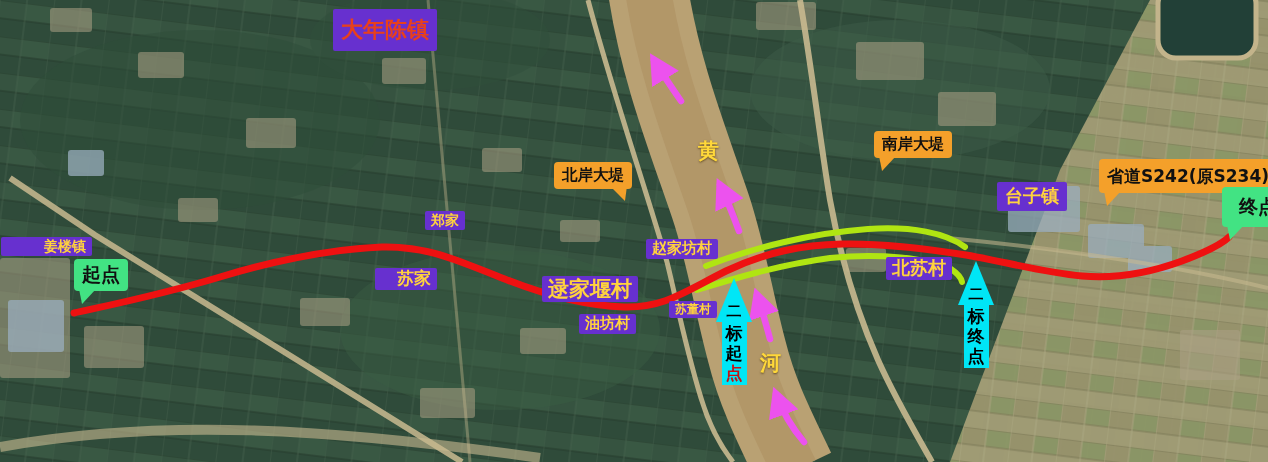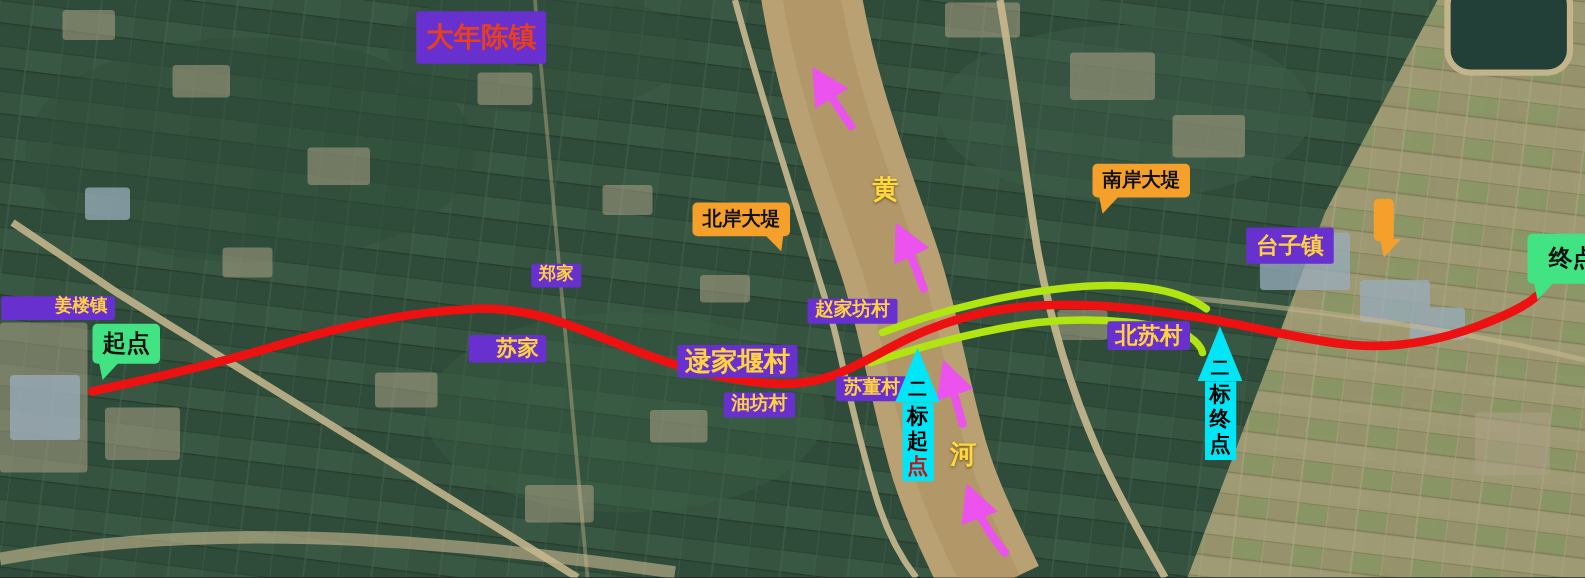--- a/index.html
+++ b/index.html
@@ -3,21 +3,21 @@
 <meta charset="utf-8">
 <style>
   html,body{margin:0;padding:0;background:#222;}
   .stage{position:relative;width:1268px;height:462px;overflow:hidden;
          font-family:"DejaVu Sans",sans-serif;}
   .stage svg{position:absolute;left:0;top:0;}
 
   
   .lbl{position:absolute;display:flex;align-items:center;justify-content:center;
        font-weight:bold;white-space:nowrap;line-height:1.05;}
-  .purple{background:#6730cf;color:#ffd23e;border-radius:2px;padding:2px 6px;font-family:Liberation Serif, serif;}
+  .purple{background:#6730cf;color:#ffd23e;border-radius:2px;padding:2px 6px;}
   .purple.big-red{color:#e8401c;}
   .bubble{position:absolute;display:flex;align-items:center;justify-content:center;
           font-weight:bold;color:#111;border-radius:4px;padding:3px 8px;white-space:nowrap;}
   .orange{background:#f4a02a;margin-left:12px;}
   .green{background:#42e383;}
   .tail{position:absolute;width:17px;height:15px;}
   .tail.tl{left:5px;bottom:-13px;clip-path:polygon(0 0,100% 0,18% 100%);}
   .tail.tr{right:5px;bottom:-12px;clip-path:polygon(0 0,100% 0,88% 100%);}
   .orange .tail{background:#f4a02a;}
   .green .tail{background:#42e383;}
@@ -132,33 +132,34 @@
     </g>
   </svg>
 
   <div class="lbl purple big-red" style="left:333px;top:9px;width:92px;height:38px;font-size:22px;">大年陈镇</div>
   <div class="lbl purple" style="left:1px;top:237px;font-size:14px;padding-left:43px;">姜楼镇</div>
   <div class="lbl purple" style="left:425px;top:211px;font-size:14px;">郑家</div>
   <div class="lbl purple" style="left:375px;top:268px;font-size:17px;padding-left:22px;">苏家</div>
   <div class="lbl purple" style="left:542px;top:276px;font-size:21px;">逯家堰村</div>
   <div class="lbl purple" style="left:579px;top:314px;font-size:15px;">油坊村</div>
   <div class="lbl purple" style="left:646px;top:239px;font-size:15px;">赵家坊村</div>
-  <div class="lbl purple" style="left:669px;top:301px;font-size:15px;">苏董村</div>
+  <div class="lbl purple" style="left:669px;top:301px;font-size:12px;">苏董村</div>
   <div class="lbl purple" style="left:886px;top:257px;font-size:18px;text-align:right;">北苏村</div>
   <div class="lbl purple" style="left:976px;top:182px;font-size:18px;padding:5px 8px;margin-left:21px;">台子镇</div>
 
   <div class="bubble orange" style="left:542px;top:162px;font-size:15.5px;">
     <span>北岸大堤</span>
     <span class="tail tr"></span>
   </div>
   <div class="bubble orange" style="left:862px;top:131px;font-size:15.5px;">
     <span>南岸大堤</span>
     <span class="tail tl"></span>
   </div>
   <div class="bubble orange" style="left:1087px;top:159px;font-size:17px;height:28px;">
+    <span>省道S242(原S234)</span>
     <span class="tail tl"></span>
   </div>
 
   <div class="bubble green" style="left:74px;top:259px;font-size:19px;height:26px;">
     <span>起点</span>
     <span class="tail tl"></span>
   </div>
   <div class="bubble green" style="left:1222px;top:187px;font-size:19px;height:34px;width:56px;border-radius:4px 0 0 4px;">
     <span>终点</span>
     <span class="tail tl"></span>

